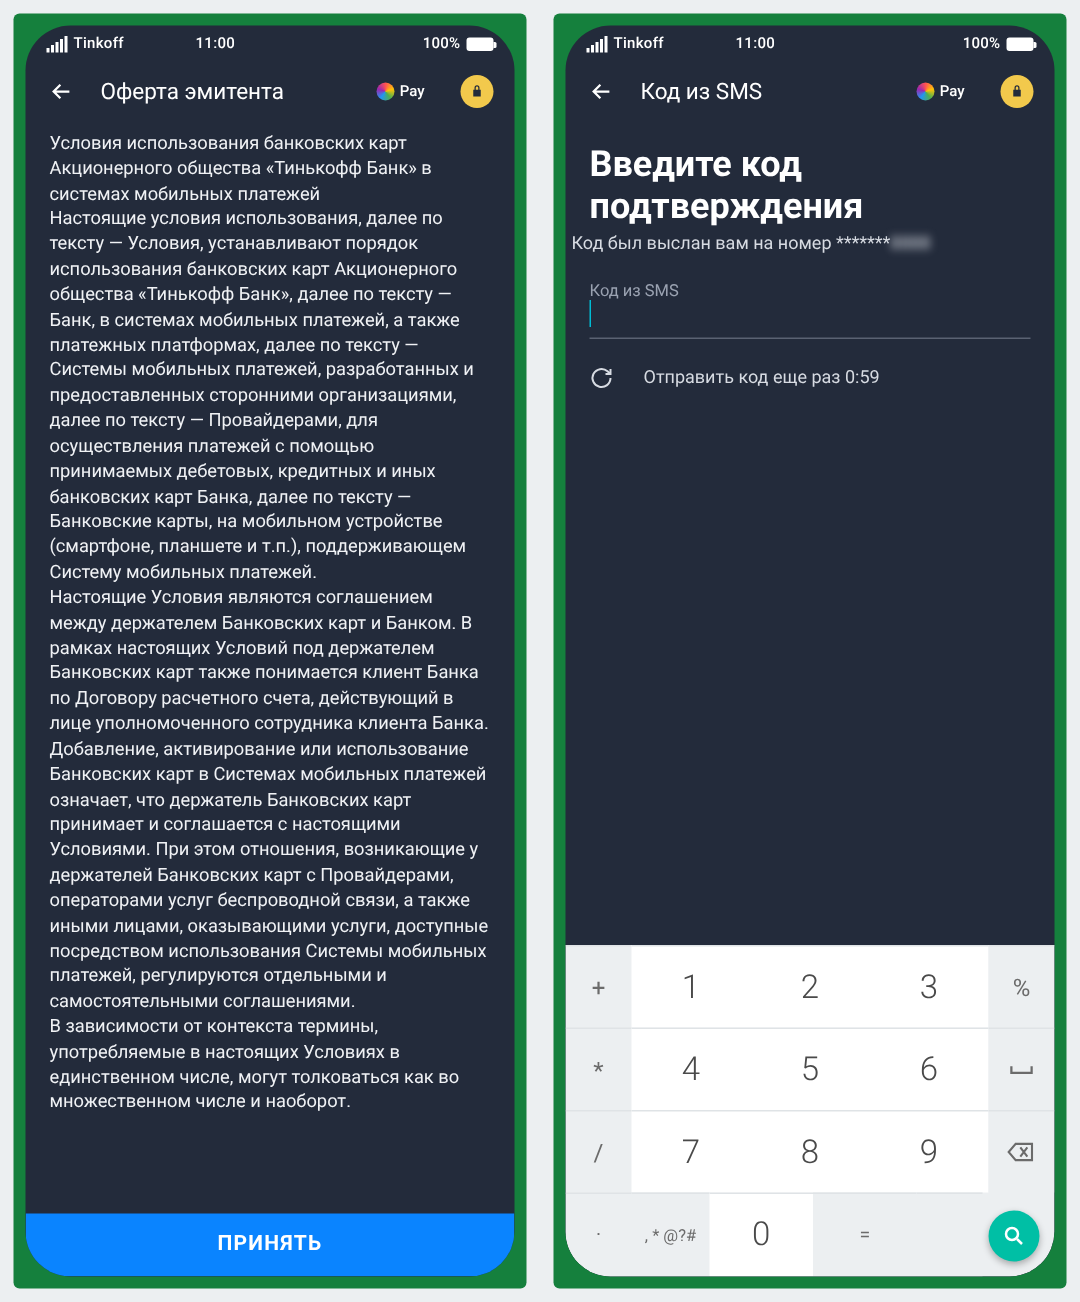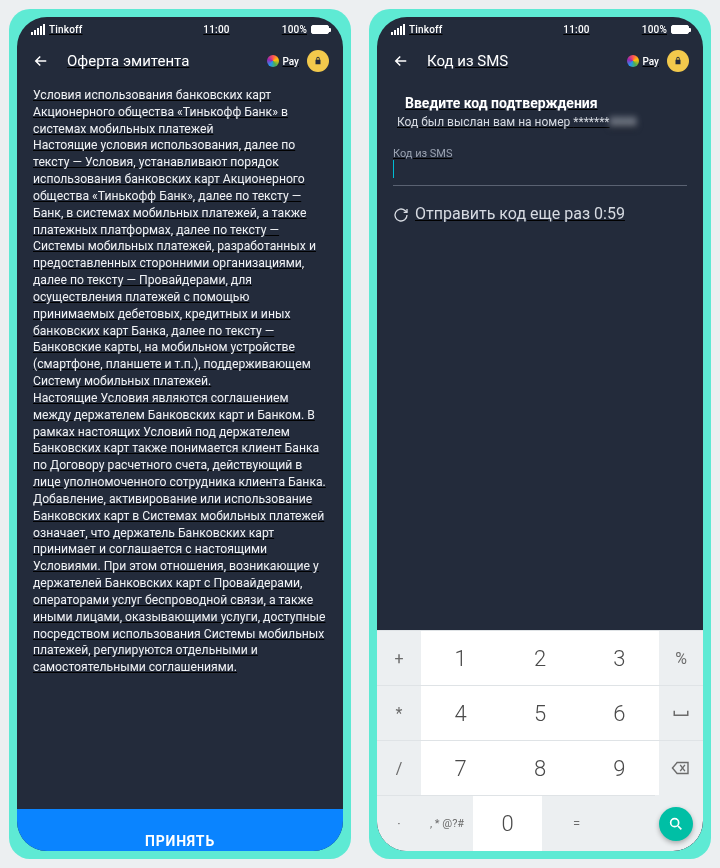--- a/index.html
+++ b/index.html
@@ -8,26 +8,25 @@
     width: 720px;
     height: 868px;
     font-family: -apple-system, Roboto, Arial, sans-serif;
     display: flex;
     gap: 18px;
     padding: 9px;
   }
   .phone {
     width: 342px;
     height: 850px;
-    background: #5eead4;
-    border-radius: 21px;
+    background: #15803d;
+    border-radius: 4px;
     padding: 8px;
     position: relative;
     overflow: hidden;
-    text-decoration: underline;
   }
   .screen {
     width: 100%;
     height: 100%;
     background: #232b3b;
     border-radius: 30px;
     overflow: hidden;
     color: #fff;
     display: flex;
     flex-direction: column;
@@ -36,21 +35,21 @@
   .statusbar {
     height: 22px;
     display: flex;
     align-items: center;
     padding: 3px 14px 0;
     font-size: 10px;
     font-weight: 500;
     letter-spacing: .2px;
   }
   .sb-left { display: flex; align-items: center; gap: 4px; flex:1; }
-  .sb-center { flex:1; text-align:right; }
+  .sb-center { flex:1; text-align:left; }
   .sb-right { flex:1; display:flex; justify-content:flex-end; align-items:center; gap:4px;text-align:right; }
 
   .bars { display:inline-flex; align-items:flex-end; gap:1px; }
   .bars span { width:2px; background:#fff; display:block; }
   .bars span:nth-child(1){height:3px}
   .bars span:nth-child(2){height:5px}
   .bars span:nth-child(3){height:7px}
   .bars span:nth-child(4){height:9px}
   .bars span:nth-child(5){height:11px}
 
@@ -59,21 +58,21 @@
 
   .appbar {
     height: 44px;
     display:flex;
     align-items:center;
     padding: 0 14px;
     gap: 16px;
   }
   .appbar .back { width:20px; height:20px; display:flex; align-items:center; justify-content:center; cursor:pointer; }
   .appbar .title { flex:1; font-size:15px; font-weight:400; }
-  .appbar .right { display:flex; align-items:center; gap:8px; }
+  .appbar .right { display:flex; align-items:center; gap:24px; }
 
   .pay-badge {
     display:flex; align-items:center; gap:3px;
     font-size:10px; font-weight:500; color:#fff;
   }
   .pay-dot {
     width:12px; height:12px; border-radius:50%;
     background: conic-gradient(#ff5252, #ffc107, #4caf50, #2196f3, #9c27b0, #ff5252);
   }
   .lock-badge {
@@ -95,36 +94,35 @@
   .accept-btn {
     position:absolute;
     left:0; right:0; bottom:0;
     height:42px;
     background:#0a84ff;
     color:#fff;
     font-size:14px;
     font-weight:700;
     letter-spacing:.8px;
     display:flex;
-    align-items:flex-end;
+    align-items:center;
     justify-content:center;
     cursor:pointer;
   }
 
   
   .sms-heading {
-    font-size:14px;
+    font-size:24px;
     font-weight:700;
     padding: 12px 16px 4px;
-    margin-left: 12px;
   }
   .sms-sub {
     font-size:12px;
     color:#d7dbe2;
-    padding: 0 20px 18px;
+    padding: 0 4px 18px;
   }
   .sms-sub .masked { filter: blur(3px); }
 
   .field {
     padding: 0 16px;
   }
   .field-label {
     font-size:11px;
     color:#9aa2b1;
   }
@@ -142,22 +140,22 @@
   .caret {
     display:inline-block;
     width:1px; height:18px; background:#00bcd4;
     vertical-align:middle;
     animation: blink 1s step-end infinite;
   }
   @keyframes blink { 50% { opacity:0; } }
 
   .resend {
     padding: 18px 16px;
-    display:flex; align-items:flex-end; gap:6px;
-    font-size:16px; color:#d7dbe2;
+    display:flex; align-items:flex-start; gap:20px;
+    font-size:12px; color:#d7dbe2;
     cursor:pointer;
   }
 
   .keyboard {
     position:absolute;
     left:0; right:0; bottom:0;
     background:#eceff1;
     color:#4a4a4a;
     border-radius: 0 0 30px 30px;
     overflow:hidden;
@@ -230,20 +228,21 @@
               <path d="M12 2a4 4 0 0 0-4 4v3H6v11h12V9h-2V6a4 4 0 0 0-4-4zm-2 7V6a2 2 0 1 1 4 0v3h-4z"></path>
             </svg>
         </div>
       </div>
     </div>
 
     <div class="content">
       <p>Условия использования банковских карт Акционерного общества «Тинькофф Банк» в системах мобильных платежей</p>
       <p>Настоящие условия использования, далее по тексту — Условия, устанавливают порядок использования банковских карт Акционерного общества «Тинькофф Банк», далее по тексту — Банк, в системах мобильных платежей, а также платежных платформах, далее по тексту — Системы мобильных платежей, разработанных и предоставленных сторонними организациями, далее по тексту — Провайдерами, для осуществления платежей с помощью принимаемых дебетовых, кредитных и иных банковских карт Банка, далее по тексту — Банковские карты, на мобильном устройстве (смартфоне, планшете и т.п.), поддерживающем Систему мобильных платежей.</p>
       <p>Настоящие Условия являются соглашением между держателем Банковских карт и Банком. В рамках настоящих Условий под держателем Банковских карт также понимается клиент Банка по Договору расчетного счета, действующий в лице уполномоченного сотрудника клиента Банка. Добавление, активирование или использование Банковских карт в Системах мобильных платежей означает, что держатель Банковских карт принимает и соглашается с настоящими Условиями. При этом отношения, возникающие у держателей Банковских карт с Провайдерами, операторами услуг беспроводной связи, а также иными лицами, оказывающими услуги, доступные посредством использования Системы мобильных платежей, регулируются отдельными и самостоятельными соглашениями.</p>
+      <p>В зависимости от контекста термины, употребляемые в настоящих Условиях в единственном числе, могут толковаться как во множественном числе и наоборот.</p>
       <div class="accept-btn">
         <span>ПРИНЯТЬ</span>
       </div>
     </div>
 
   </div>
 </div>
 
 <div class="phone">
   <div class="screen">

